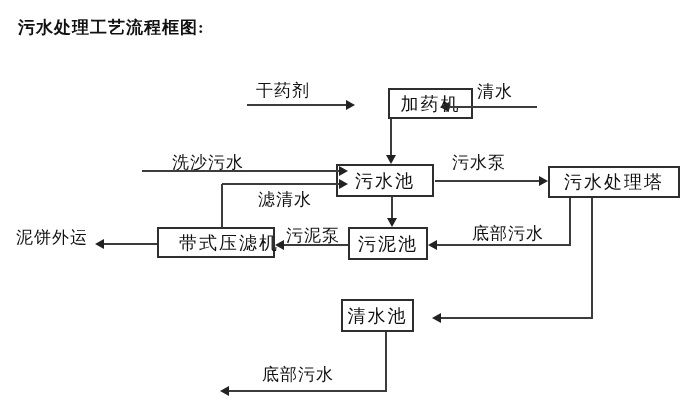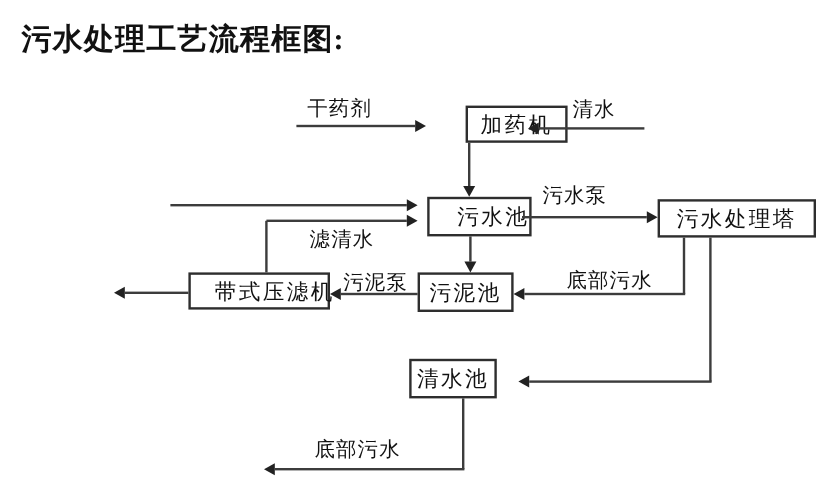--- a/index.html
+++ b/index.html
@@ -9,21 +9,21 @@
     height: 420px;
     background: #ffffff;
     font-family: "Liberation Serif", "DejaVu Serif", serif;
     color: #111111;
     overflow: hidden;
   }
   .title {
     position: absolute;
     left: 18px;
     top: 16px;
-    font-size: 25px;
+    font-size: 17px;
     font-weight: bold;
     letter-spacing: 1px;
     color: #111111;
     white-space: nowrap;
   }
   .node {
     position: absolute;
     border: 2px solid #2e2e2e;
     background: #ffffff;
     display: flex;
@@ -52,42 +52,44 @@
 </head>
 <body>
 
 <div id="canvas">
 
   <div class="title">污水处理工艺流程框图:</div>
 
   <div class="node" style="left:355px; top:88px;  width:85px;  height:31px;margin-left:33px;">
     <span>加药机</span>
   </div>
-  <div class="node" style="left:356px; top:164px; width:87px;  height:33px;justify-content:flex-end;">
+  <div class="node" style="left:336px; top:164px; width:98px;  height:33px;">
     <span>污水池</span>
   </div>
   <div class="node" style="left:548px; top:166px; width:132px; height:32px;">
     <span>污水处理塔</span>
   </div>
   <div class="node" style="left:157px; top:227px; width:118px; height:31px;padding-left:26px;">
     <span>带式压滤机</span>
   </div>
   <div class="node" style="left:348px; top:227px; width:80px;  height:33px;justify-content:center;">
     <span>污泥池</span>
   </div>
   <div class="node" style="left:341px; top:299px; width:73px;  height:33px;">
     <span>清水池</span>
   </div>
 
   <div class="flow-label" style="left:256px; top:79px;">干药剂</div>
   <div class="flow-label" style="left:477px; top:80px;">清水</div>
+  <div class="flow-label" style="left:172px; top:151px;">洗沙污水</div>
   <div class="flow-label" style="left:258px; top:188px;">滤清水</div>
   <div class="flow-label" style="left:452px; top:151px;">污水泵</div>
   <div class="flow-label" style="left:472px; top:222px;">底部污水</div>
   <div class="flow-label" style="left:286px; top:224px;">污泥泵</div>
+  <div class="flow-label" style="left:16px;  top:226px;">泥饼外运</div>
   <div class="flow-label" style="left:262px; top:363px;">底部污水</div>
 
   <div class="hline" style="left:247px; top:104px; width:99px;"></div>
   <div class="arr arr-right" style="left:346px; top:100px;"></div>
 
   <div class="hline" style="left:449px; top:106px; width:88px;"></div>
   <div class="arr arr-left" style="left:440px; top:102px;"></div>
 
   <div class="vline" style="left:390px; top:119px; height:36px;"></div>
   <div class="arr arr-down" style="left:386px; top:155px;"></div>

